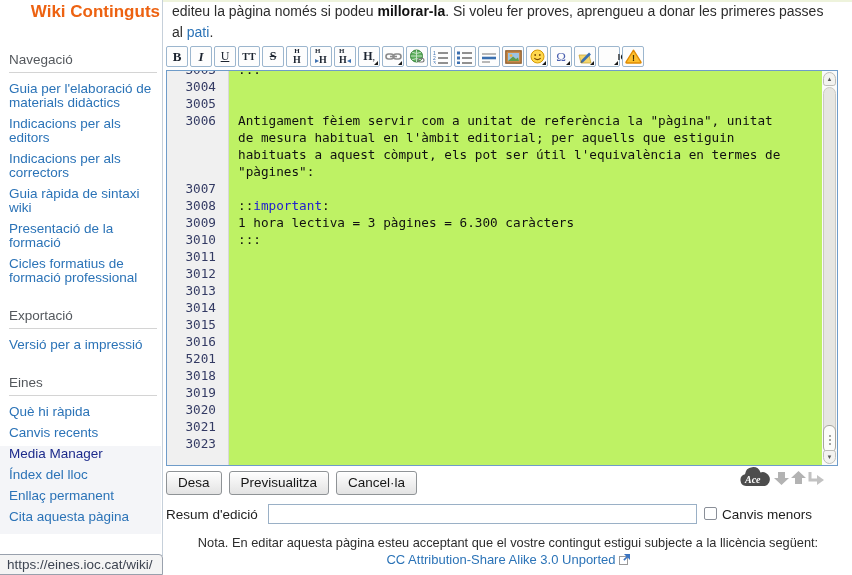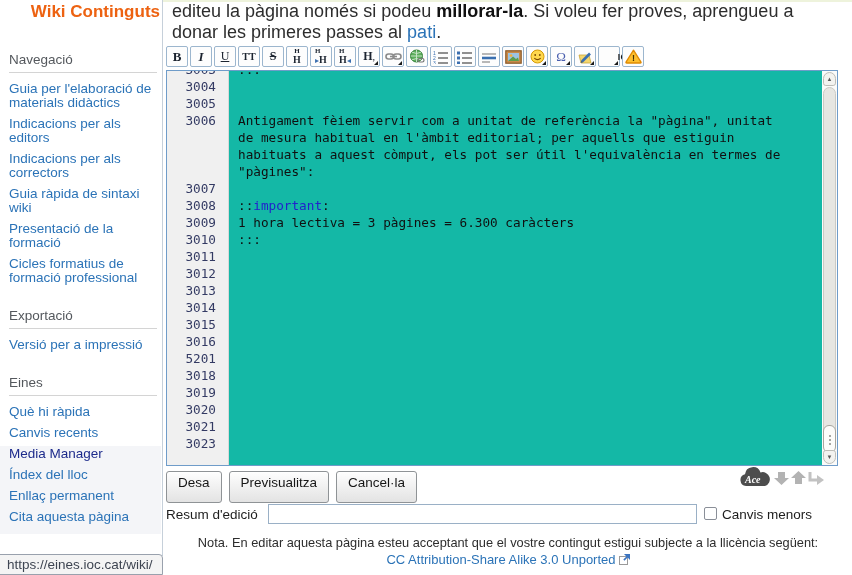--- a/index.html
+++ b/index.html
@@ -15,59 +15,59 @@
   .sidebar-lowbg { position:absolute; left:0; top:446px; width:161px; height:88px; background:#f4f5f8; }
   .sidebar-divider { position:absolute; left:162px; top:0; width:1px; height:556px; background:#c6d0da; }
   .wiki-title { position:absolute; top:2px; right:2px; color:#ed6211; font-weight:bold; font-size:17px; }
   .side-sections { position:absolute; top:52px; left:9px; width:148px; z-index:2; }
   .side-section { margin-bottom:23px; }
   .side-heading { color:#54585d; font-size:13.5px; padding-bottom:5px; border-bottom:1px solid #d4d4d4; margin-bottom:9px; }
   .side-link { display:block; color:#2b73b7; font-size:13.5px; line-height:14px; margin-bottom:7px; text-decoration:none; cursor:pointer; }
   .side-link.hovered { color:#1d2b8c; }
 
   
-  .intro { position:absolute; left:172px; top:1px; width:652px; font-size:18px; line-height:21px; color:#2d2d2d; }
+  .intro { position:absolute; left:172px; top:1px; width:652px; font-size:14px; line-height:21px; color:#2d2d2d; }
   .intro b { color:#111; }
   .intro a { color:#2b73b7; text-decoration:none; cursor:pointer; }
 
   
   .toolbar { position:absolute; left:166px; top:46px; display:flex; gap:2px; }
   .tb-btn { width:22px; height:21px; border:1px solid #9cb6ce; border-radius:2px; background:#fdfdfd;
             display:flex; align-items:center; justify-content:center; position:relative; cursor:pointer; padding:0; }
   .tb-btn.drop::after { content:""; position:absolute; right:1px; bottom:1px;
             border-left:4px solid transparent; border-bottom:4px solid #1a1a1a; }
   .glyph { font-family:"Liberation Serif", serif; color:#1c2430; }
   .h2col { display:flex; flex-direction:column; line-height:1; font-family:"Liberation Serif",serif; font-weight:bold; color:#1c2430; }
   .h2col .hs { font-size:7px; }
   .h2col .hb { font-size:10px; }
   .h2col .arr { color:#3a6fb0; font-size:8px; font-family:"DejaVu Sans",sans-serif; }
 
   
   .editor { position:absolute; left:166px; top:70px; width:672px; height:396px;
-            border:1px solid #6f9cc9; background:#14b8a6; overflow:hidden; }
+            border:1px solid #6f9cc9; background:#bef264; overflow:hidden; }
   .gutter-bg { position:absolute; left:0; top:0; bottom:0; width:62px; background:#f0f0f0; border-right:1px solid #d8d8d8; }
   .ed-lines { position:absolute; left:0; top:-10px; right:15px; }
   .ed-line { height:17px; display:flex; font-family:"DejaVu Sans Mono", monospace; font-size:12.7px; line-height:17px; }
   .ed-num { flex:0 0 62px; text-align:right; padding-right:13px; color:#333a63; }
   .ed-txt { padding-left:9px; white-space:pre; color:#101010; }
   .ed-kw { color:#2222cc; }
   
   .sbar { position:absolute; right:0; top:0; bottom:0; width:15px; background:#fbfbfa; }
   .sb-btn { position:absolute; left:1px; width:13px; height:14px; background:#f3f3f0; border:1px solid #bdbdb8;
             color:#5a5a5a; font-size:6px; display:flex; align-items:center; justify-content:center; cursor:pointer; }
   .sb-btn.up { top:1px; border-radius:7px 7px 3px 3px; }
   .sb-btn.down { bottom:1px; border-radius:3px 3px 7px 7px; }
   .sb-track { position:absolute; left:1px; top:16px; width:13px; height:364px; background:#e6e6e2; border:1px solid #cbcac4; border-radius:7px; }
   .sb-thumb { position:absolute; left:1px; top:354px; width:13px; height:28px; background:#fcfcfa; border:1px solid #a7a69f; border-radius:6px; cursor:pointer; }
   .sb-thumb i { position:absolute; left:5px; top:9px; width:2px; height:2px; border-radius:50%;
             background:#8a8a84; box-shadow:0 4px 0 #8a8a84, 0 8px 0 #8a8a84; }
 
   
   .actions { position:absolute; left:166px; top:471px; display:flex; gap:7px; }
-  .action-btn { font-family:"Liberation Sans",sans-serif; font-size:13.5px; color:#161616; padding:3px 11px 12px;
+  .action-btn { font-family:"Liberation Sans",sans-serif; font-size:13.5px; color:#161616; padding:3px 11px 4px;
             background:linear-gradient(#fefefe,#e3e3e3); border:1px solid #8f9396; border-radius:3px;
             box-shadow:inset 0 1px 0 #fff; cursor:pointer; }
   .ace-controls { position:absolute; left:736px; top:466px; display:flex; align-items:center; }
   .ace-controls svg { display:block; cursor:pointer; }
 
   
   .summary-label { position:absolute; left:166px; top:507px; font-size:13.5px; color:#1d1d1d; }
   .summary-input { position:absolute; left:268px; top:504px; width:429px; height:20px;
             border:1px solid #9ab0c6; background:#fff; font-size:13px; padding:0 4px; }
   .minor-check { position:absolute; left:704px; top:507px; width:13px; height:13px; appearance:none;

